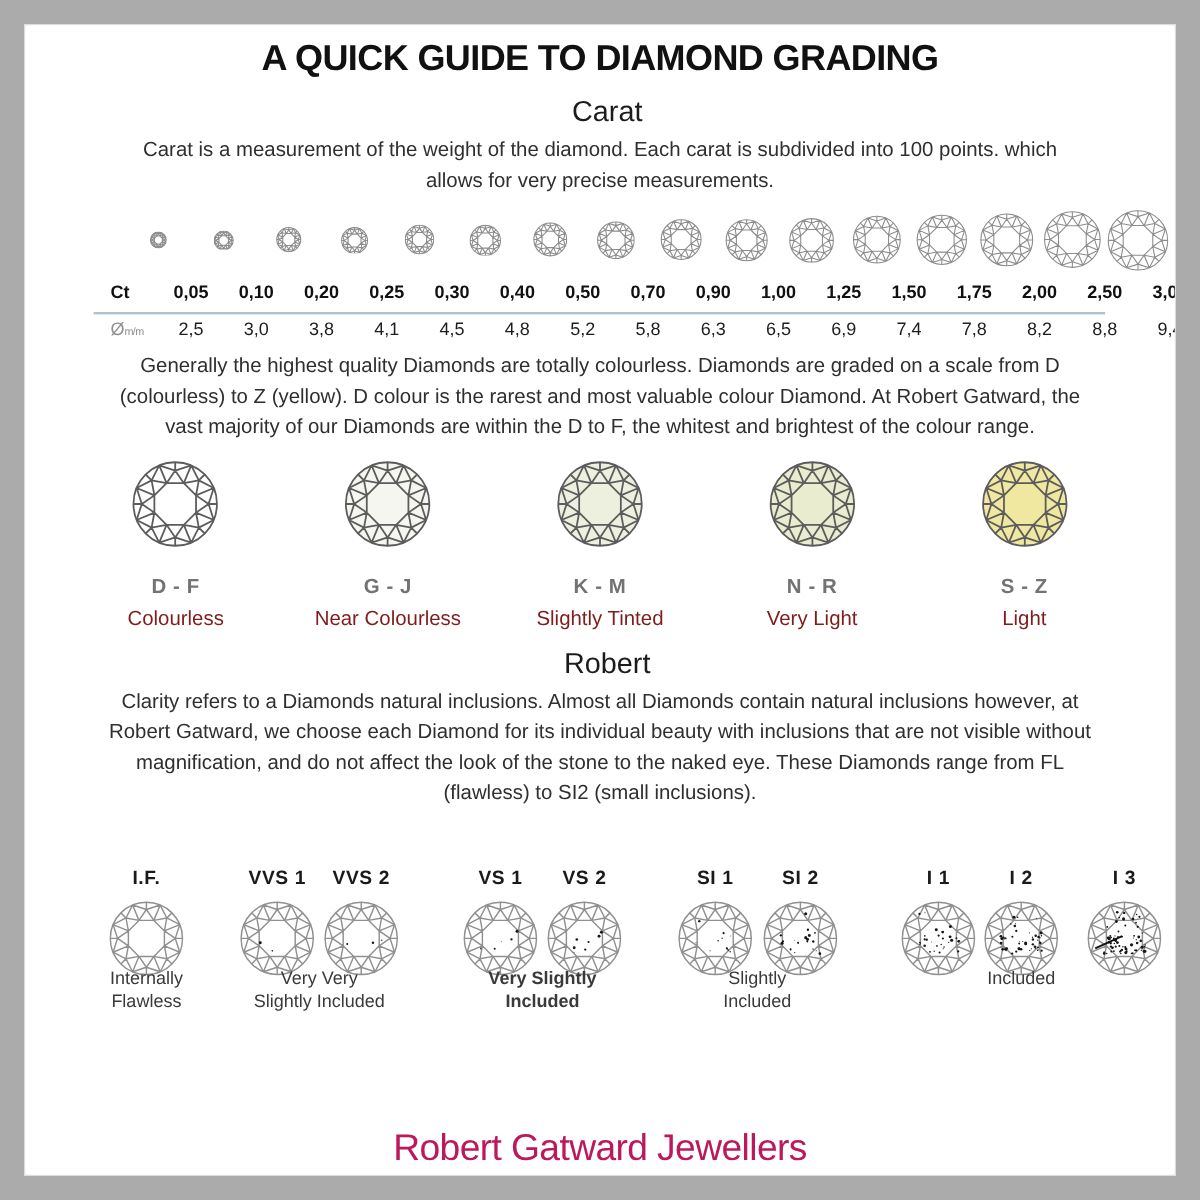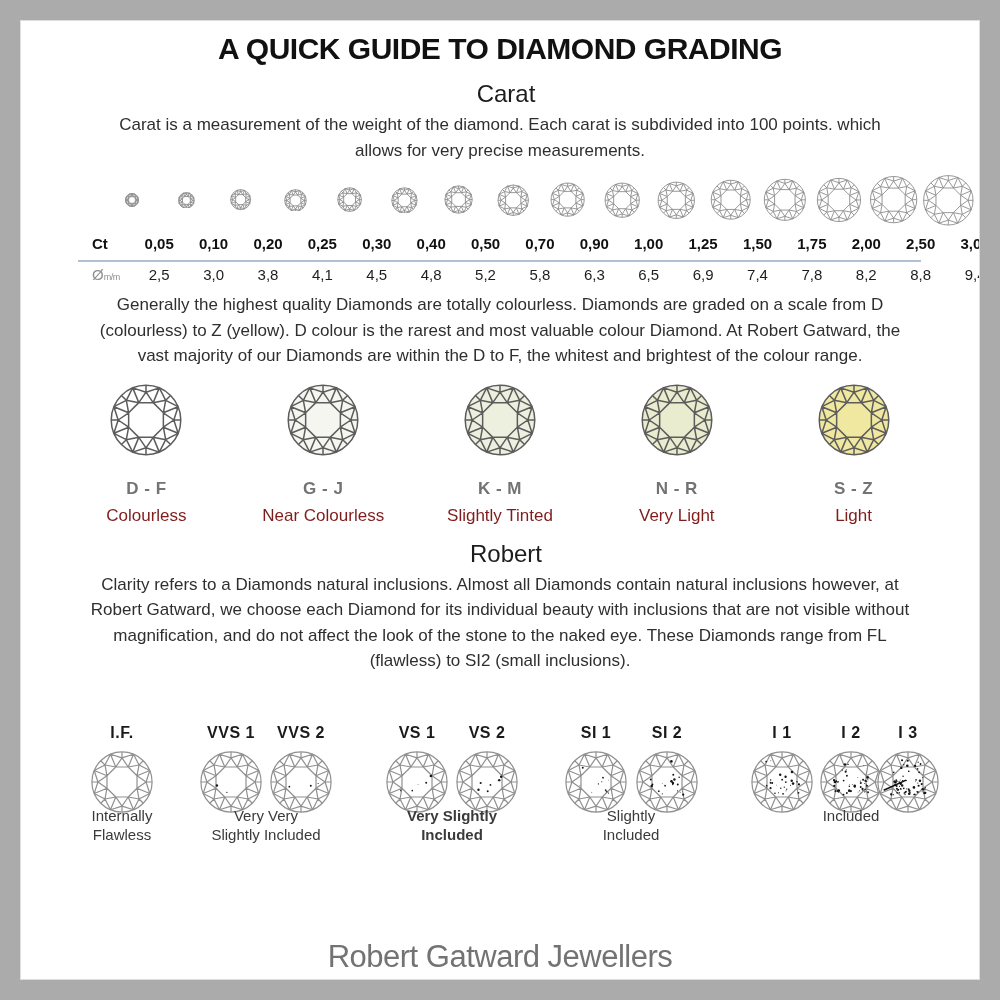--- a/index.html
+++ b/index.html
@@ -83,21 +83,21 @@
   }
   .clarity-item svg{margin-top:6px;}
   .clarity-caption{
     position:absolute; top:106px; transform:translateX(-50%);
     text-align:center; font-size:15px; line-height:19px; color:#3a3a3a;
   }
   
   .footer{
     position:absolute; bottom:4px; left:0; right:0;
     text-align:center;
-    font-size:31px; color:#737373; letter-spacing:-0.5px;
+    font-size:31px; color:#be185d; letter-spacing:-0.5px;
   }
 </style>
 </head>
 <body>
 
 <div class="page">
 
   <div class="title">A QUICK GUIDE TO DIAMOND GRADING</div>
 
   <section>
@@ -481,21 +481,21 @@
             <circle cx="38.3" cy="69.7" r="1.45" fill="#161616"></circle>
             <circle cx="71.5" cy="52.3" r="0.79" fill="#161616"></circle>
             <circle cx="55.8" cy="56.0" r="1.96" fill="#161616"></circle>
             <circle cx="72.0" cy="65.1" r="0.88" fill="#161616"></circle>
             <circle cx="40.5" cy="22.5" r="1.89" fill="#161616"></circle>
             <circle cx="52.0" cy="54.0" r="0.71" fill="#161616"></circle>
             <circle cx="63.3" cy="63.6" r="0.80" fill="#161616"></circle>
             <circle cx="25.9" cy="64.2" r="1.75" fill="#161616"></circle>
           </svg>
         </div>
-        <div class="clarity-item" style="left: 887px;">
+        <div class="clarity-item" style="left: 916px;">
           <div class="code">I 3</div>
           <svg viewBox="0 0 100 100" width="64" height="64">
             <circle cx="50" cy="50" r="47" fill="#ffffff" stroke="#909090" stroke-width="1.2" vector-effect="non-scaling-stroke"></circle>
             <path d="M73.45,40.29L59.71,26.55L40.29,26.55L26.55,40.29L26.55,59.71L40.29,73.45L59.71,73.45L73.45,59.71ZM73.45,40.29L93.42,32.01M87.60,50.00L97.00,50.00M93.42,67.99L87.60,50.00L93.42,32.01M73.45,59.71L87.60,50.00L73.45,40.29M59.71,26.55L67.99,6.58M76.59,23.41L83.23,16.77M93.42,32.01L76.59,23.41L67.99,6.58M73.45,40.29L76.59,23.41L59.71,26.55M40.29,26.55L32.01,6.58M50.00,12.40L50.00,3.00M67.99,6.58L50.00,12.40L32.01,6.58M59.71,26.55L50.00,12.40L40.29,26.55M26.55,40.29L6.58,32.01M23.41,23.41L16.77,16.77M32.01,6.58L23.41,23.41L6.58,32.01M40.29,26.55L23.41,23.41L26.55,40.29M26.55,59.71L6.58,67.99M12.40,50.00L3.00,50.00M6.58,32.01L12.40,50.00L6.58,67.99M26.55,40.29L12.40,50.00L26.55,59.71M40.29,73.45L32.01,93.42M23.41,76.59L16.77,83.23M6.58,67.99L23.41,76.59L32.01,93.42M26.55,59.71L23.41,76.59L40.29,73.45M59.71,73.45L67.99,93.42M50.00,87.60L50.00,97.00M32.01,93.42L50.00,87.60L67.99,93.42M40.29,73.45L50.00,87.60L59.71,73.45M73.45,59.71L93.42,67.99M76.59,76.59L83.23,83.23M67.99,93.42L76.59,76.59L93.42,67.99M59.71,73.45L76.59,76.59L73.45,59.71" fill="none" stroke="#909090" stroke-width="1.2" vector-effect="non-scaling-stroke" stroke-linejoin="round"></path>
             <circle cx="27.0" cy="69.8" r="0.98" fill="#161616"></circle>
             <circle cx="40.9" cy="55.5" r="1.88" fill="#161616"></circle>
             <circle cx="32.4" cy="49.0" r="0.97" fill="#161616"></circle>
             <circle cx="76.4" cy="63.7" r="0.75" fill="#161616"></circle>
             <circle cx="49.7" cy="16.8" r="1.55" fill="#161616"></circle>
             <circle cx="46.8" cy="65.1" r="1.48" fill="#161616"></circle>

